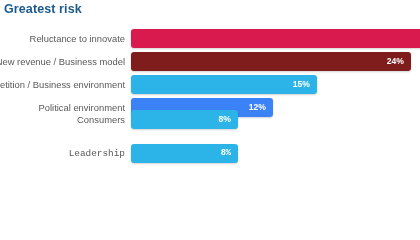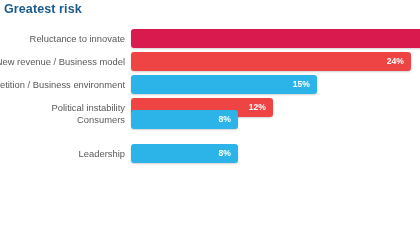--- a/index.html
+++ b/index.html
@@ -101,50 +101,50 @@
 
   <div class="bar-row" style="top: 5px;">
         <div class="bar-label">Reluctance to innovate</div>
         <div class="bar-track">
           <div class="bar-fill" style="width: 300px; background: rgb(216, 26, 78);"></div>
         </div>
       </div>
       <div class="bar-row" style="top: 28px;">
         <div class="bar-label">New revenue / Business model</div>
         <div class="bar-track">
-          <div class="bar-fill" style="width: 280px; background: #ef4444;">
+          <div class="bar-fill" style="width: 280px; background: #7f1d1d;">
             <span class="bar-value">24%</span>
           </div>
         </div>
       </div>
       <div class="bar-row" style="top: 51px;">
         <div class="bar-label">Competition / Business environment</div>
         <div class="bar-track">
           <div class="bar-fill" style="width: 186px; background: rgb(44, 180, 232);">
             <span class="bar-value">15%</span>
           </div>
         </div>
       </div>
       <div class="bar-row" style="top: 74px;">
-        <div class="bar-label">Political instability</div>
+        <div class="bar-label">Political environment</div>
         <div class="bar-track">
-          <div class="bar-fill" style="width: 142px; background: #ef4444;">
+          <div class="bar-fill" style="width: 142px; background: #3b82f6;">
             <span class="bar-value">12%</span>
           </div>
         </div>
       </div>
       <div class="bar-row" style="top: 86px;">
         <div class="bar-label">Consumers</div>
         <div class="bar-track">
           <div class="bar-fill" style="width: 107px; background: rgb(44, 180, 232);">
             <span class="bar-value">8%</span>
           </div>
         </div>
       </div>
-      <div class="bar-row" style="top: 120px;">
+      <div class="bar-row" style="top: 120px; font-family: Liberation Mono, monospace;">
         <div class="bar-label">Leadership</div>
         <div class="bar-track">
           <div class="bar-fill" style="width: 107px; background: rgb(44, 180, 232);">
             <span class="bar-value">8%</span>
           </div>
         </div>
       </div>
     </div>
 
 </div>

